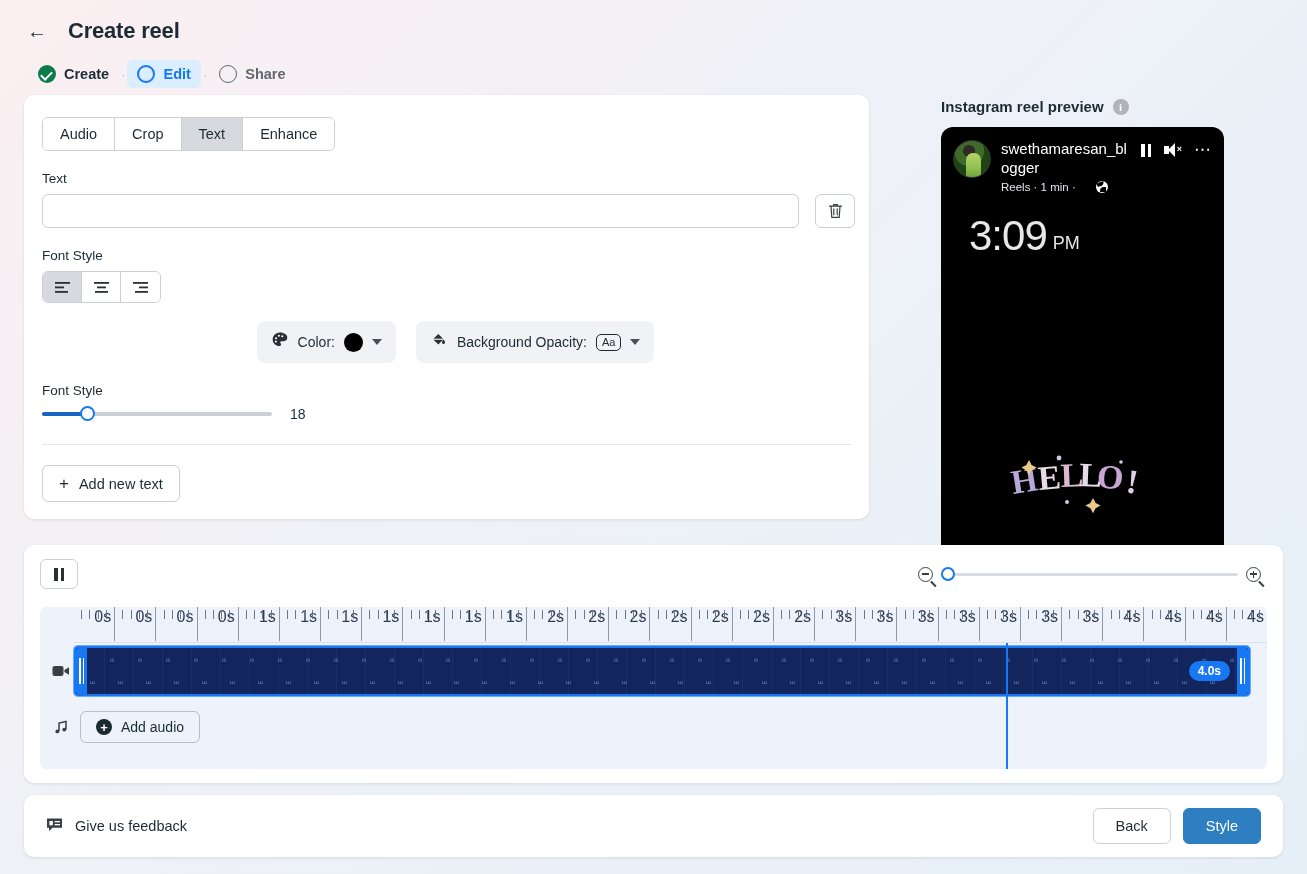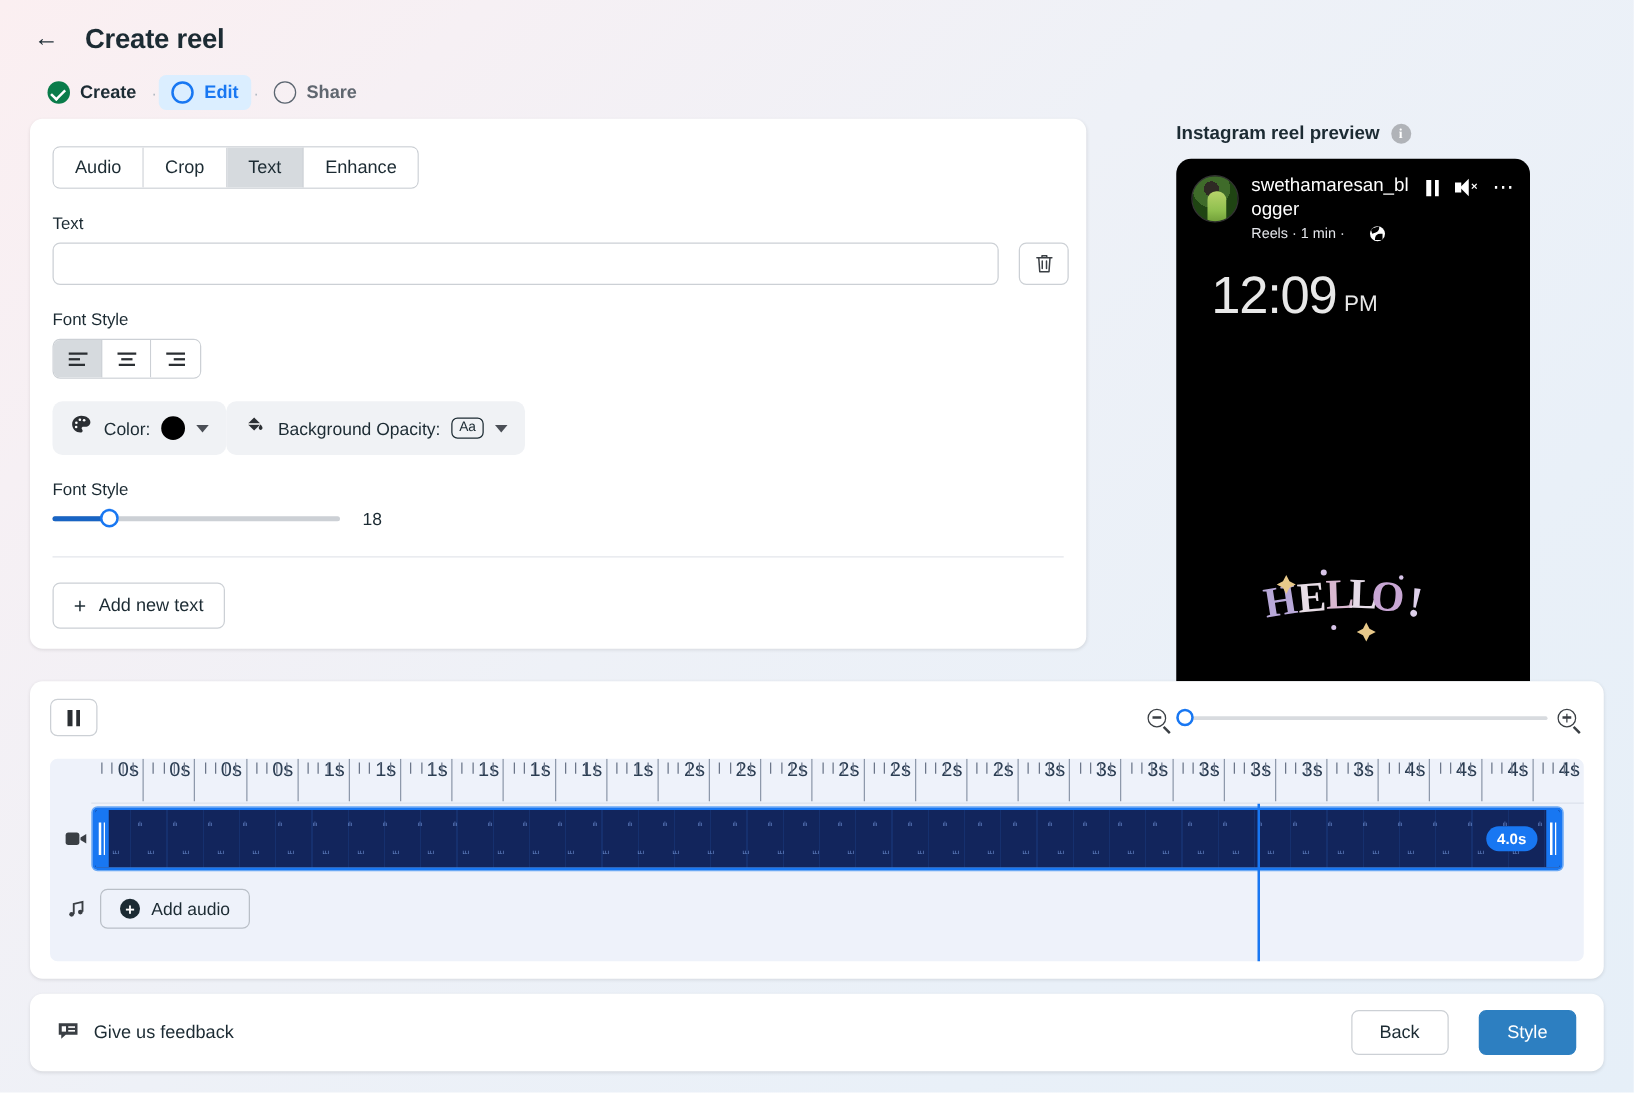--- a/index.html
+++ b/index.html
@@ -71,21 +71,21 @@
 
   .align-group { display: flex; margin-left: 18px; border: 1px solid #ccd0d5; border-radius: 6px;
                  width: max-content; overflow: hidden; }
   .align-btn {
     width: 39px; height: 30px; background: #fff; display: flex; align-items: center; justify-content: center;
     border-right: 1px solid #ccd0d5; cursor: pointer;
   }
   .align-btn:last-child { border-right: none; }
   .align-btn.selected { background: #d6dade; }
 
-  .pill-row { display: flex; gap: 0; margin: 18px 0 0 18px; }
+  .pill-row { display: flex; gap: 20px; margin: 18px 0 0 18px; justify-content: center; }
   .pill {
     display: flex; align-items: center; gap: 9px; background: #f0f2f5; border-radius: 8px;
     padding: 10px 14px; cursor: pointer;
   }
   .pill-label { font-size: 14px; color: #1c2b33; }
   .swatch { width: 19px; height: 19px; border-radius: 50%; background: #000; display: inline-block; }
   .aa-box {
     border: 1.4px solid #1c2b33; border-radius: 5px; font-size: 11px; padding: 2px 5px;
     font-weight: 500; line-height: 1;
   }
@@ -234,21 +234,21 @@
     display: flex; align-items: center; justify-content: center; line-height: 1; font-weight: bold;
   }
 
   
   .footer {
     position: absolute; left: 24px; top: 795px; width: 1259px; height: 62px;
     background: #fff; border-radius: 10px; box-shadow: 0 1px 3px rgba(0,0,0,.10);
     display: flex; align-items: center; justify-content: space-between; padding: 0 22px;
   }
   .feedback { display: flex; align-items: center; gap: 12px; font-size: 14.5px; cursor: pointer; color: #1c2b33; }
-  .footer-btns { display: flex; gap: 24px; }
+  .footer-btns { display: flex; gap: 12px; }
   .btn {
     font-size: 14.5px; border-radius: 6px; padding: 9px 22px; cursor: pointer; font-family: inherit;
     border: 1px solid #ccd0d5; background: #fff; color: #1c2b33;
   }
   .btn.primary { background: #2d7fc1; color: #fff; border-color: #2d7fc1; font-weight: 500; }
 </style>
 </head>
 <body>
 
 <div class="header">
@@ -394,21 +394,21 @@
         <span class="mute-ico">
           <span class="spk"></span>
             <span class="cone"></span>
             <span class="x">×</span>
         </span>
         <span class="dots-ico">⋯</span>
       </div>
     </div>
 
     <div class="reel-time">
-      <span class="t">12:09</span>
+      <span class="t">3:09</span>
       <span class="ampm">PM</span>
     </div>
 
     <div class="hello-sticker">
       <svg width="150" height="80" viewBox="0 0 150 80" aria-hidden="true">
         <g font-family="Liberation Serif, serif" font-size="34" font-weight="bold">
           <text x="12" y="54" fill="#b8a8d8" transform="rotate(-9 12 54)">H</text>
           <text x="38" y="50" fill="#e8dde6" transform="rotate(-5 38 50)">E</text>
           <text x="60" y="47" fill="#d9b8d0" transform="rotate(-2 60 47)">L</text>
           <text x="78" y="46" fill="#e6dce8" transform="rotate(2 78 46)">L</text>

